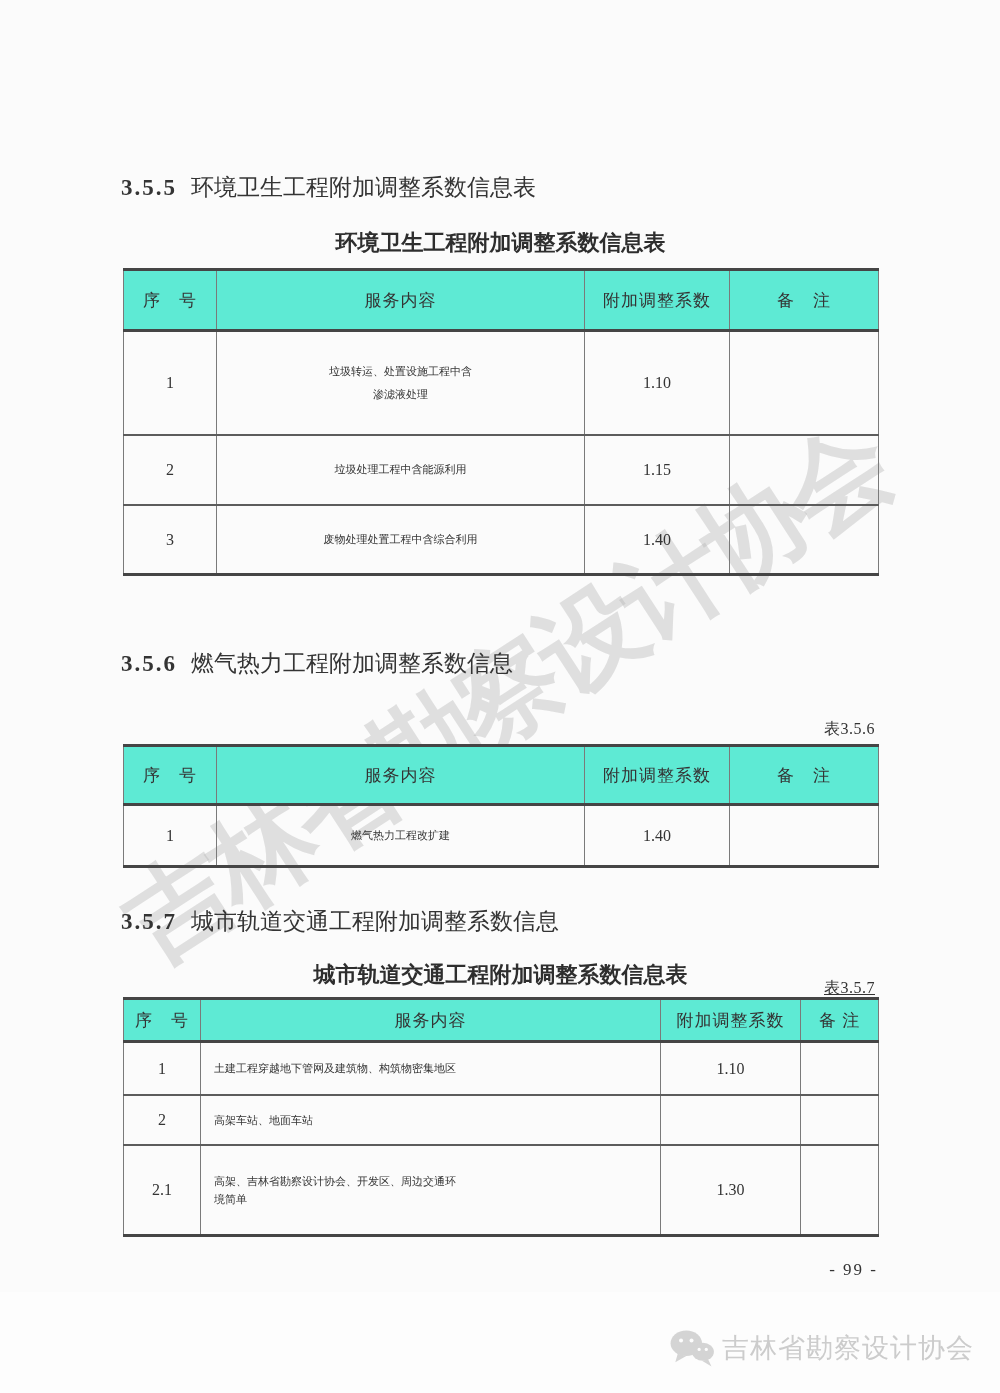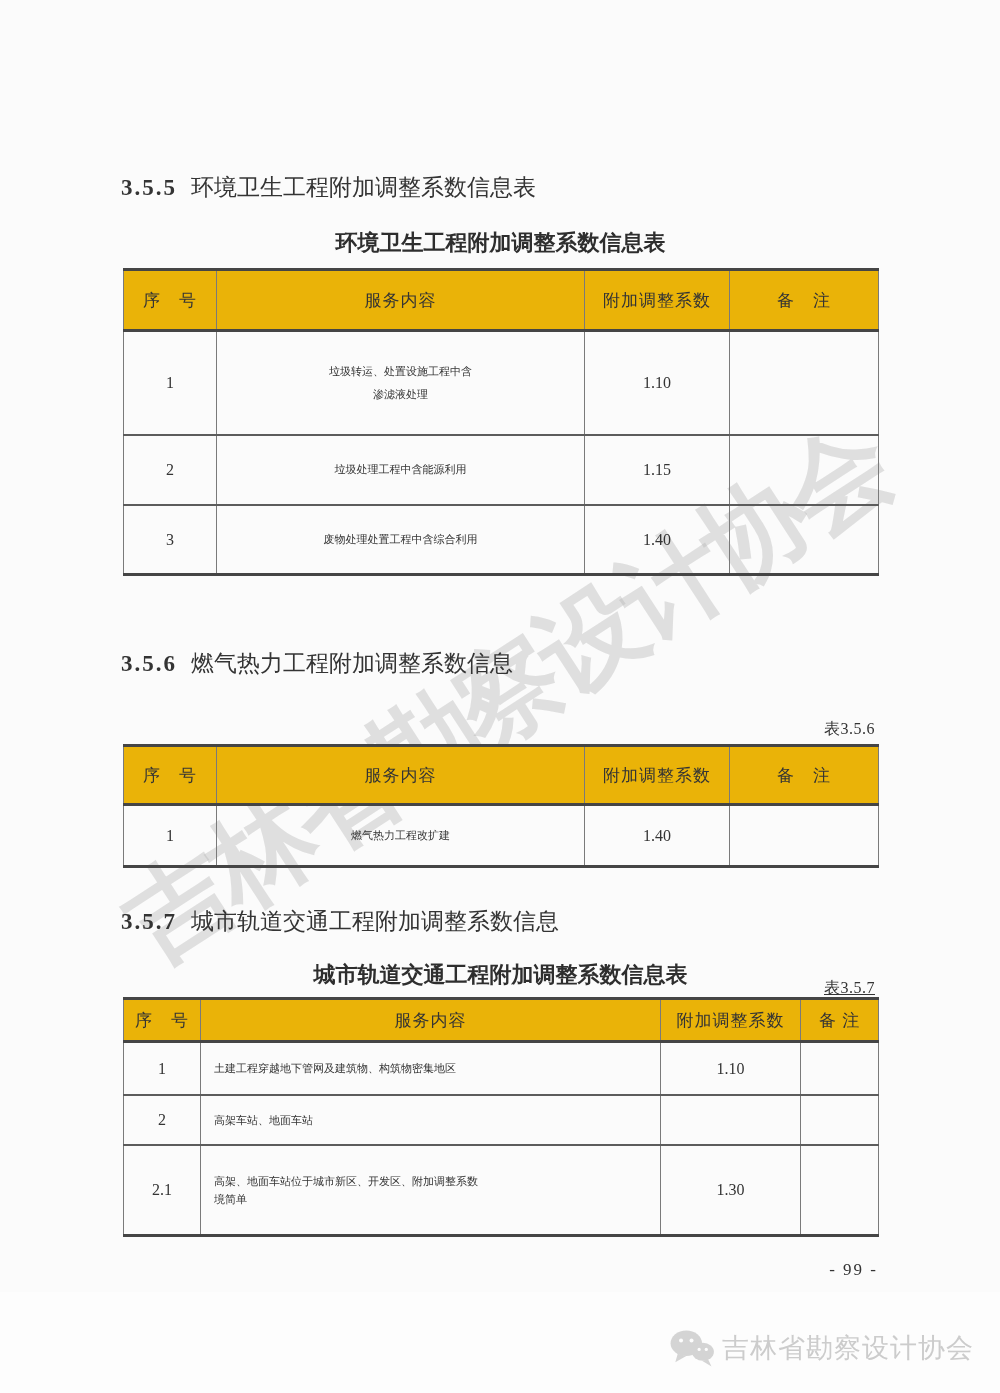--- a/index.html
+++ b/index.html
@@ -47,21 +47,21 @@
   #table-1{top:268px;}
   #table-2{top:744px;}
   #table-3{top:997px;}
   table{
     border-collapse:collapse;width:755px;table-layout:fixed;
     border-left:1px solid #7a7a7a;border-right:1px solid #7a7a7a;
     border-top:3px solid #454545;border-bottom:3px solid #454545;
   }
   th,td{border:1px solid #7a7a7a;vertical-align:middle;padding:0;}
   thead th{
-    background:#eab308;font-weight:normal;font-size:17px;
+    background:#5eead4;font-weight:normal;font-size:17px;
     border-bottom:3px solid #454545;letter-spacing:1px;
   }
   tbody td{border-top:2px solid #5c5c5c;}
   .c-no,.c-coef{text-align:center;font-size:16px;}
   .c-content{text-align:center;font-size:11px;white-space:pre-line;line-height:2.1;}
   .c-note{text-align:center;font-size:16px;}
   
   #table-1 thead th{height:58px;}
   #table-1 .r0 td{height:102px;}
   #table-1 .r1 td{height:68px;}
@@ -198,21 +198,21 @@
           <td class="c-note"></td>
         </tr>
         <tr class="r1">
           <td class="c-no">2</td>
           <td class="c-content">高架车站、地面车站</td>
           <td class="c-coef"></td>
           <td class="c-note"></td>
         </tr>
         <tr class="r2">
           <td class="c-no">2.1</td>
-          <td class="c-content">高架、地面车站位于城市新区、开发区、附加调整系数
+          <td class="c-content">高架、吉林省勘察设计协会、开发区、周边交通环
 境简单</td>
           <td class="c-coef">1.30</td>
           <td class="c-note"></td>
         </tr>
       </tbody>
     </table>
   </div>
 
   <div class="page-num">- 99 -</div>
 

